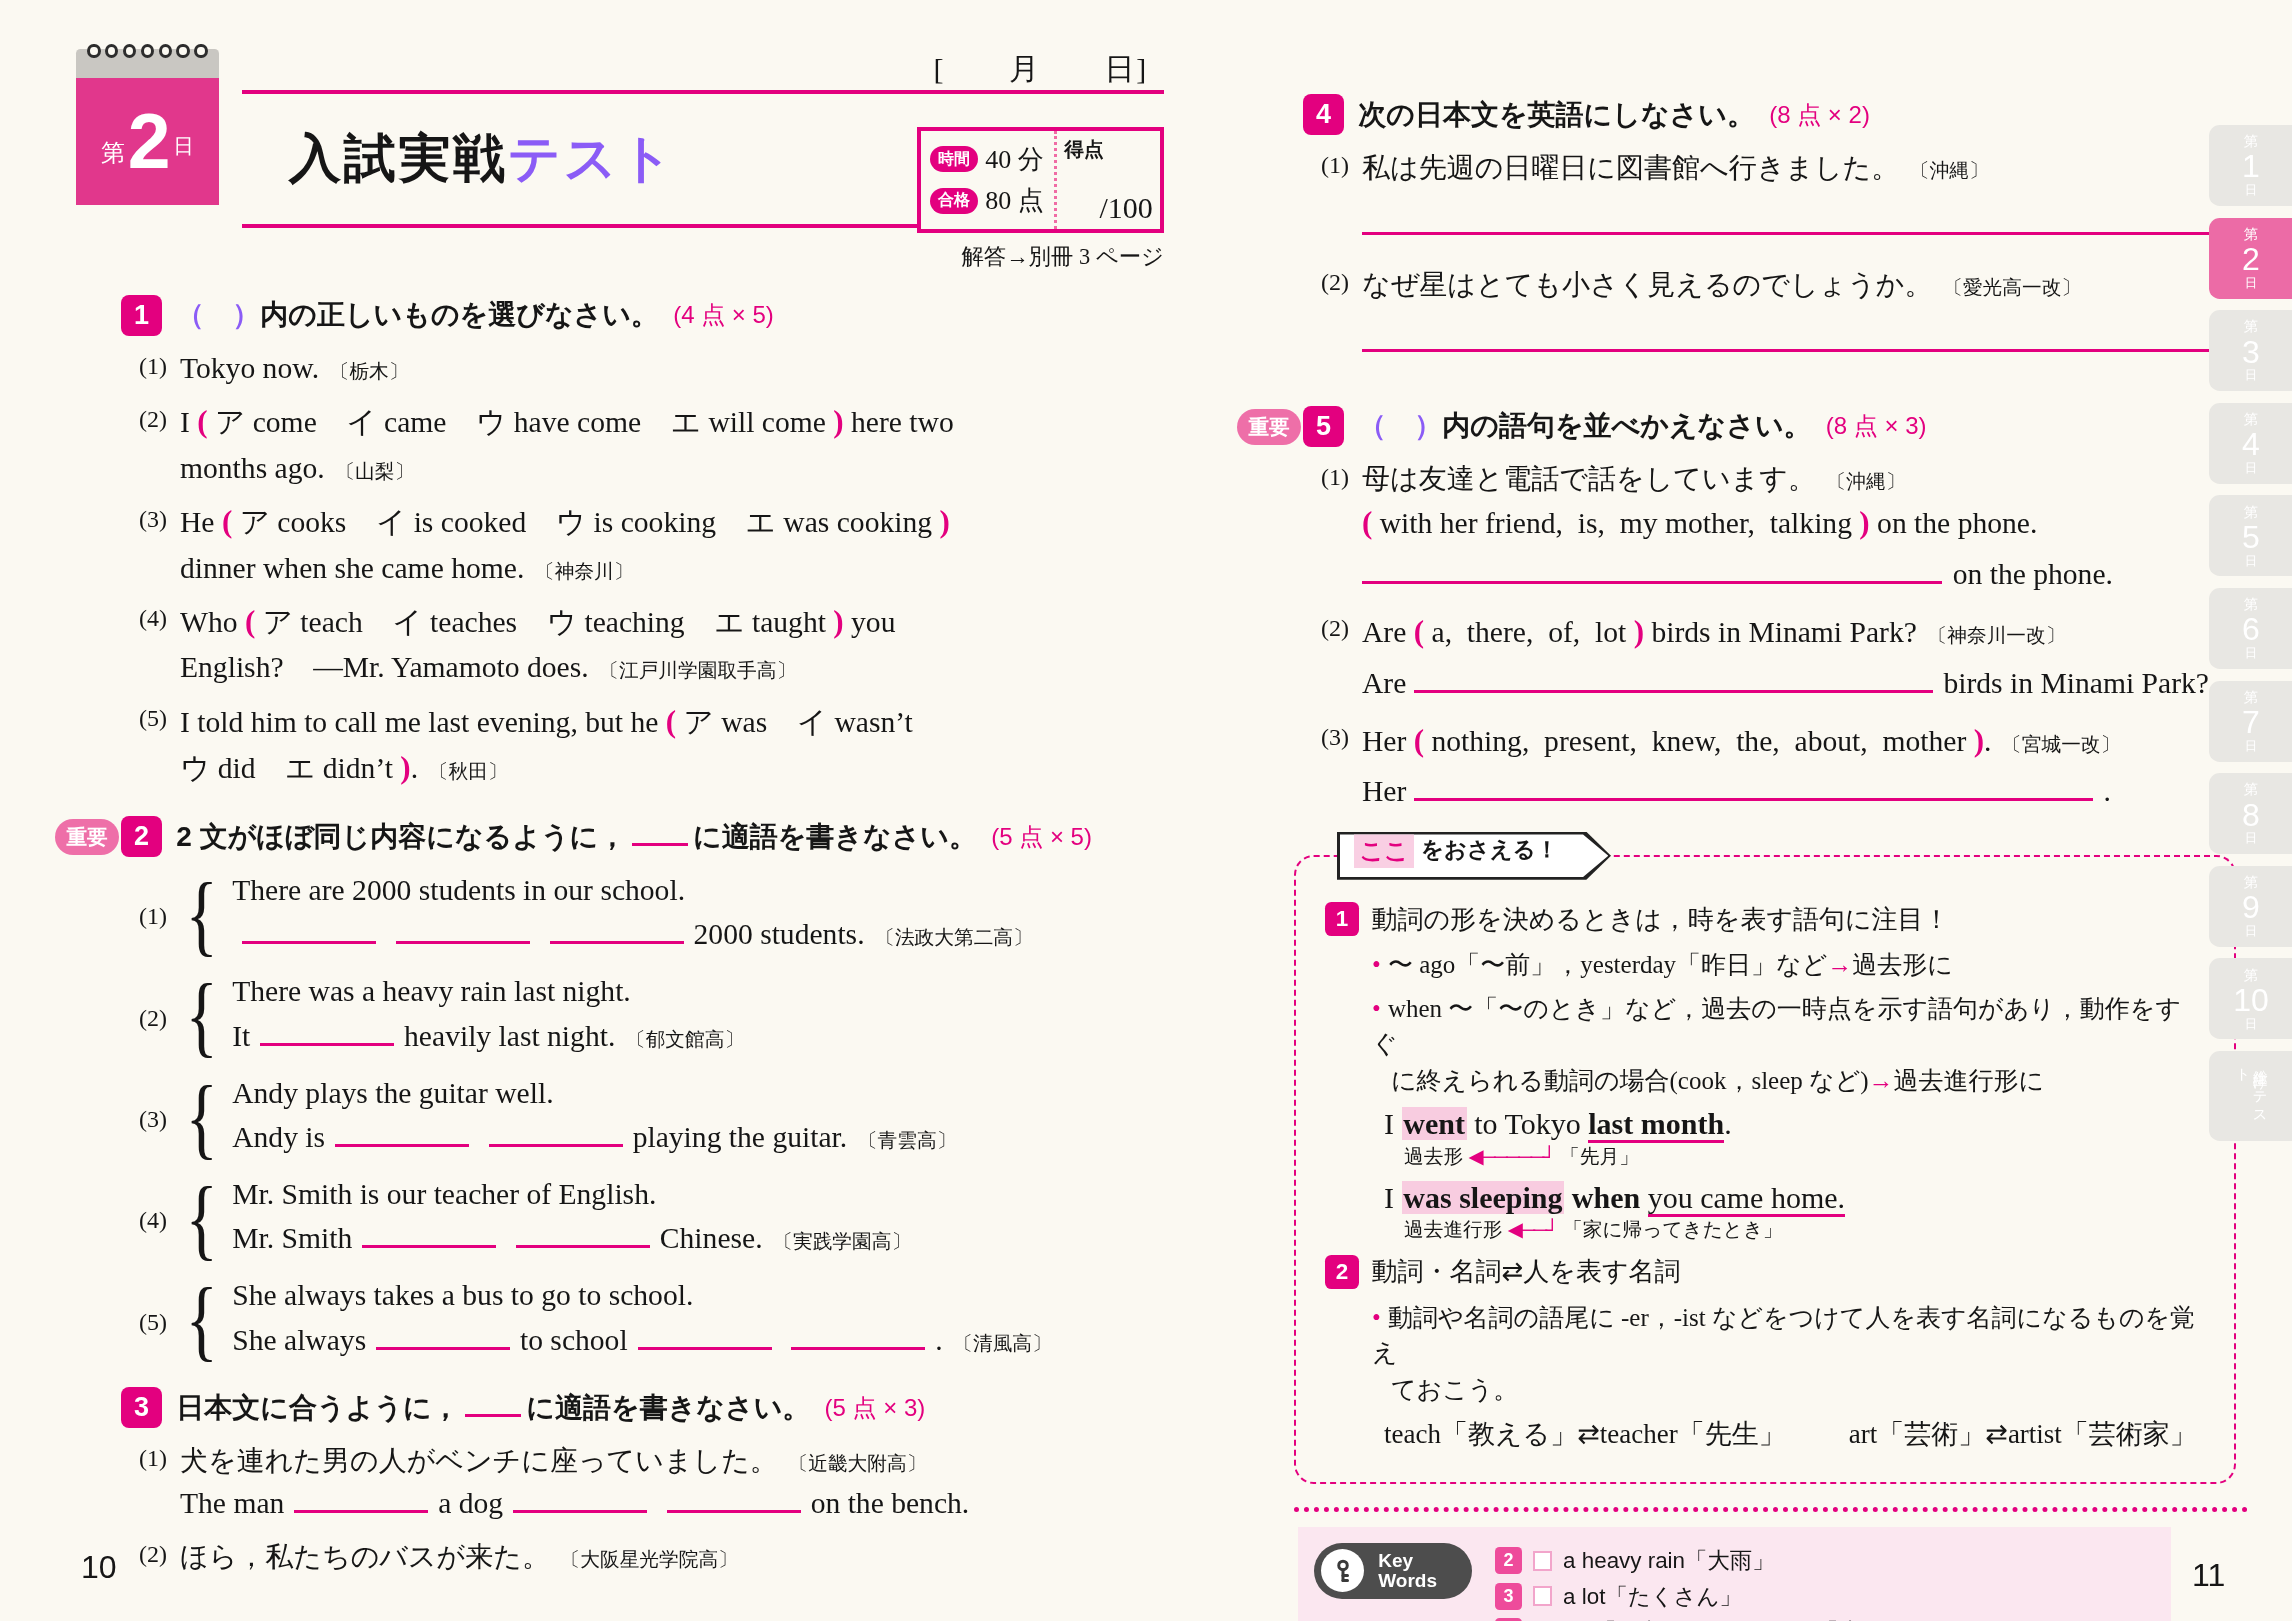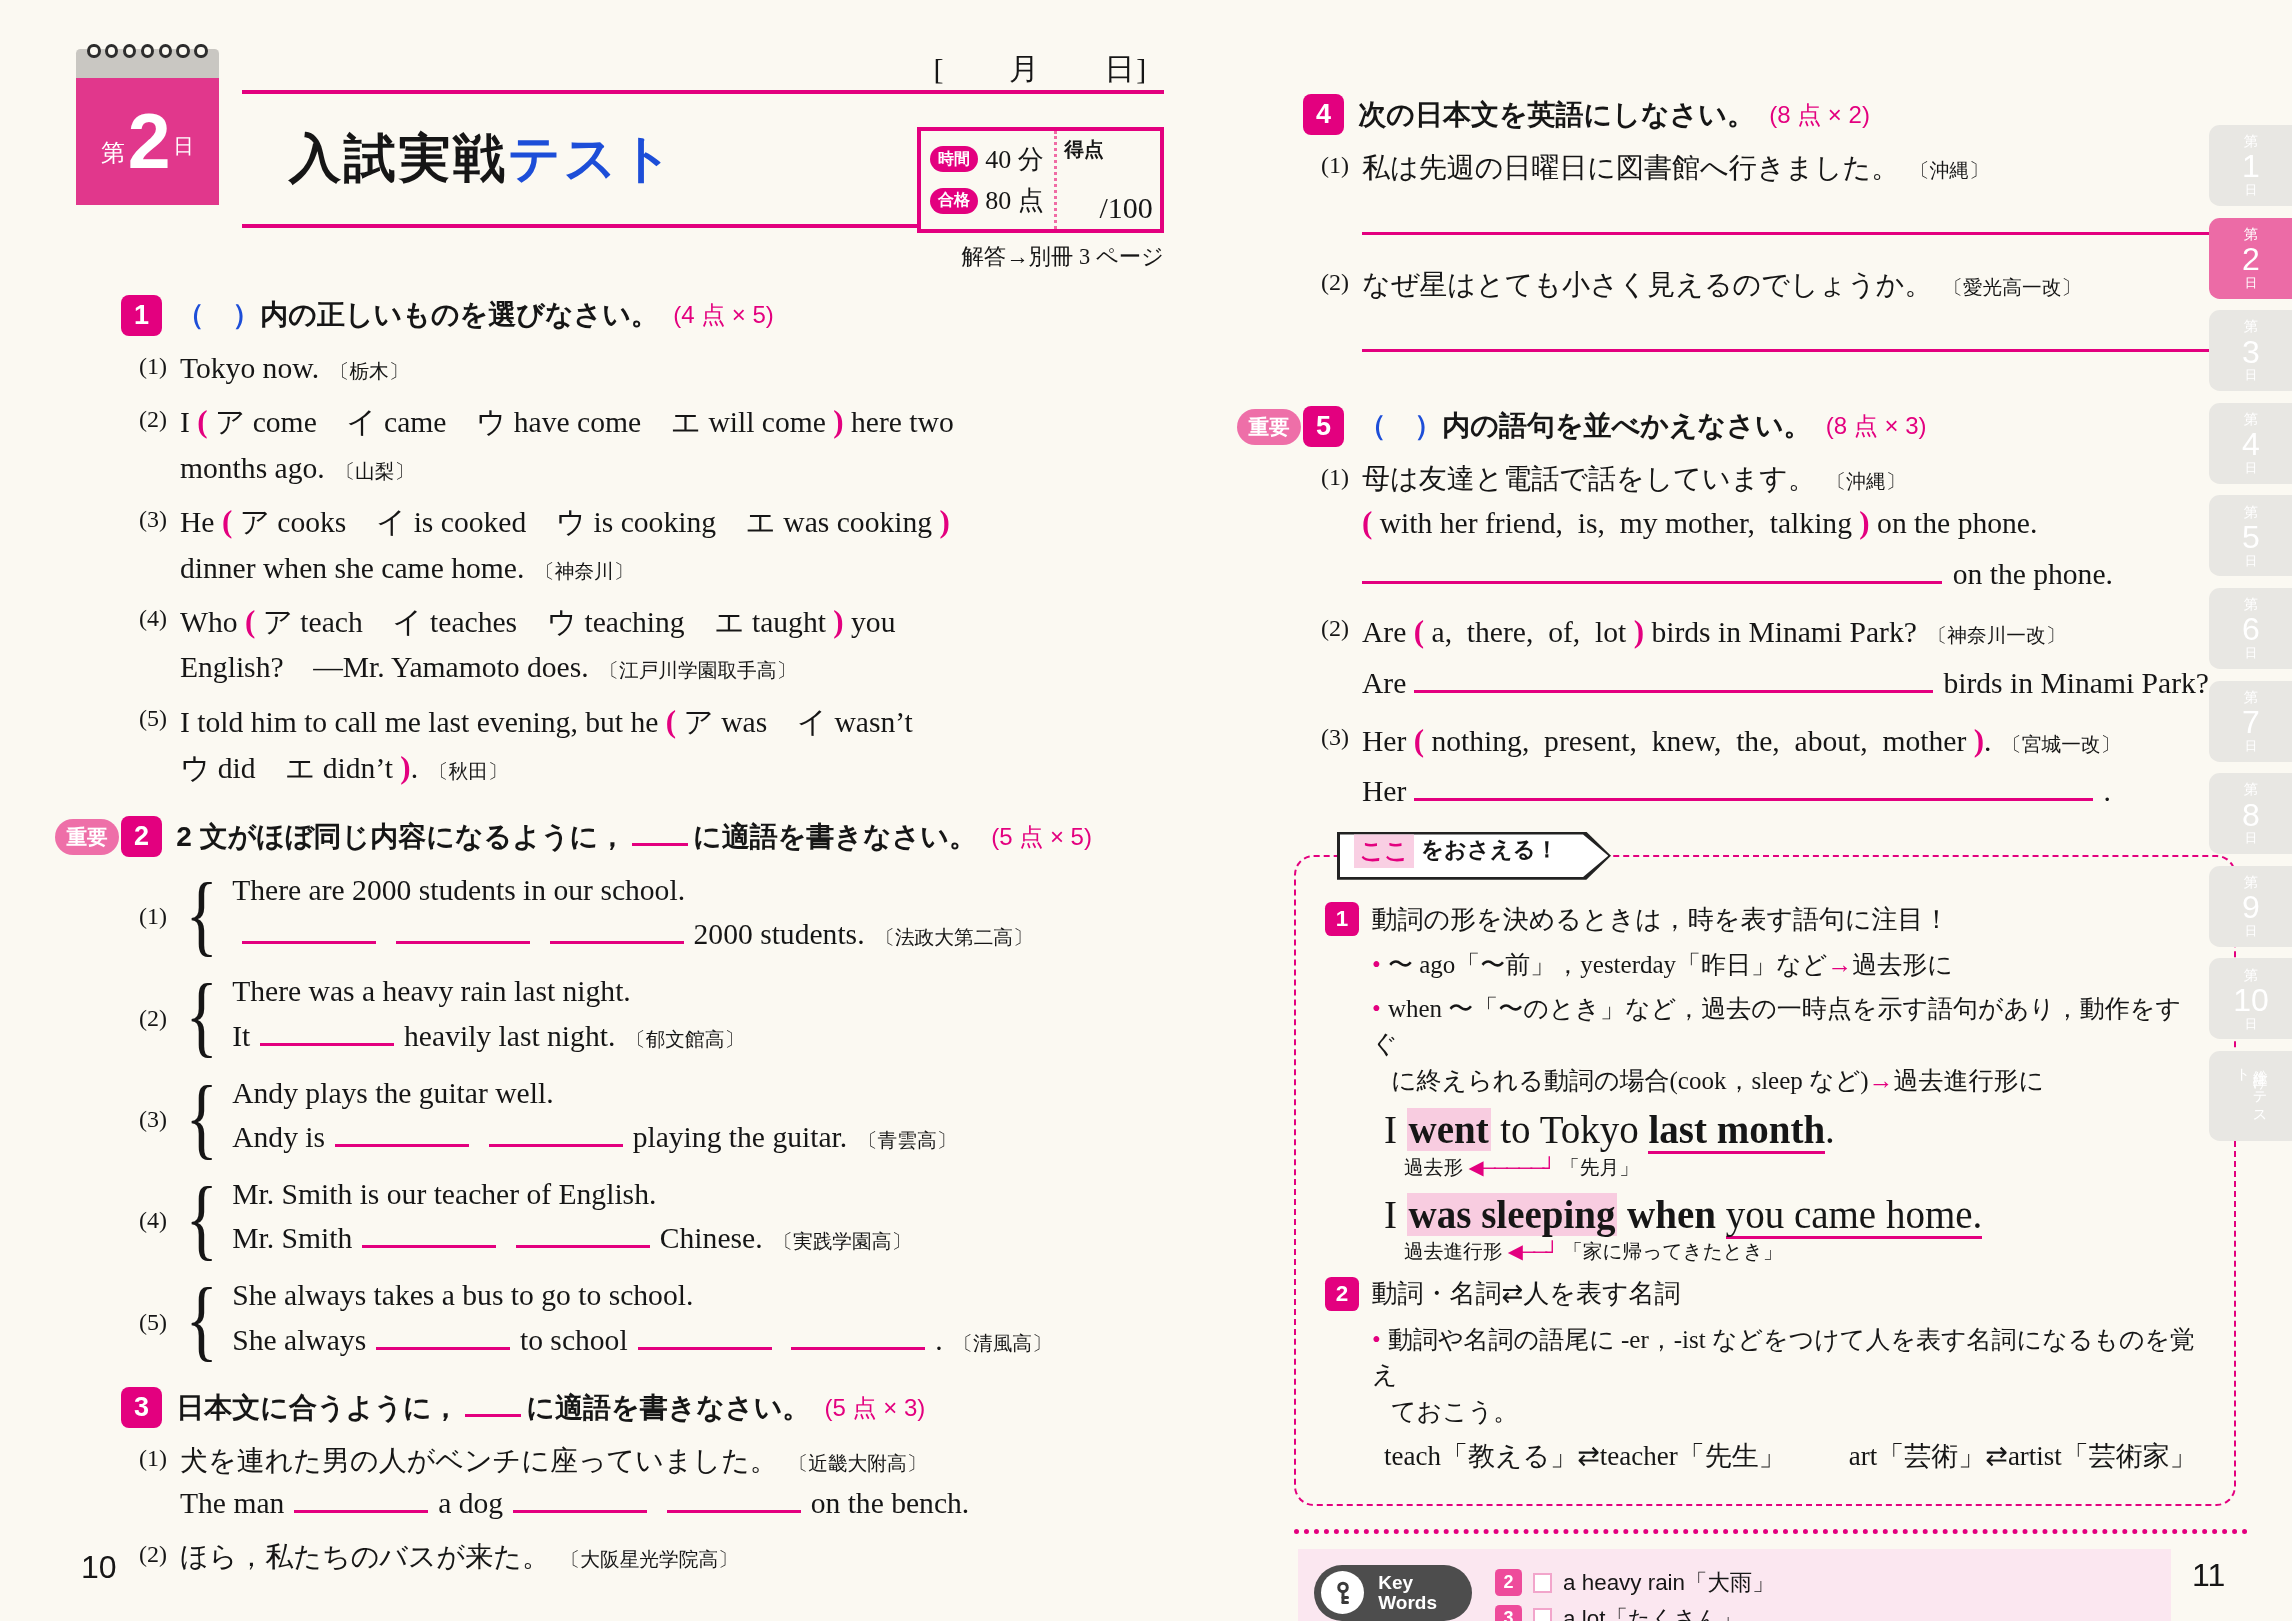--- a/index.html
+++ b/index.html
@@ -2,21 +2,21 @@
 <html style="font-size:14.3px"><head>
 <meta charset="utf-8">
 <style>
   * { box-sizing:border-box; margin:0; padding:0; }
   html,body { width:2293px; height:1621px; }
   body {
     position:relative; overflow:hidden;
     background:#fbf9f2; color:#161616;
     font-family:"Liberation Serif", serif;
   }
-  .pink { color:#1d4ed8; }
+  .pink { color:#8b5cf6; }
 
   
   .page-l { position:absolute; left:76px; top:49px; width:1088px; }
   .page-r { position:absolute; left:1258px; top:94px; width:990px; }
   .pagenum { position:absolute; font-size:32px; font-family:"Liberation Sans",sans-serif; }
   .pn-l { left:81px; top:1549px; }
   .pn-r { left:2192px; top:1557px; }
 
   
   .hdr { display:flex; align-items:flex-start; }
@@ -89,21 +89,21 @@
   .ptag-rest { font-weight:800; font-size:22.4px; }
   .pline { display:flex; align-items:center; gap:12.5px; margin-bottom:10.7px; }
   .pnum { width:34px; height:34px; background:#e3007f; color:#fff; border-radius:6.3px; flex:none;
     display:flex; align-items:center; justify-content:center; font-size:22.4px; font-weight:700;
     font-family:"Liberation Sans",sans-serif; }
   .pheading { font-size:26px; font-weight:400; font-family:"Liberation Sans",sans-serif; }
   .pbullet { margin:0 0 9px 47px; font-size:25px; line-height:1.4; }
   .pbullet .dot { color:#e3007f; margin-right:7.2px; }
   .pb-cont { margin-left:66px; }
   .arrow { color:#e3007f; font-weight:700; }
-  .pex { margin:3.6px 0 1.8px 59px; font-size:39px; }
+  .pex { margin:3.6px 0 1.8px 59px; font-size:30px; }
   .hl { background:#f8cce0; font-weight:700; padding:0 1.8px; }
   .ulp { border-bottom:3.6px solid #e3007f; }
   .b { font-weight:700; }
   .pnote { margin:0 0 10.7px 79px; font-size:19.7px; font-family:"Liberation Sans",sans-serif; }
   .conn { color:#e3007f; letter-spacing:-1.8px; margin:0 5.4px; }
   .pairs { margin:5.4px 0 3.6px 59px; font-size:27px; }
   .pairs .gap { display:inline-block; width:63px; }
 
   
   .kw-sep { margin:23px 0 0 36px; border-top:5.4px dotted #e3007f; }

